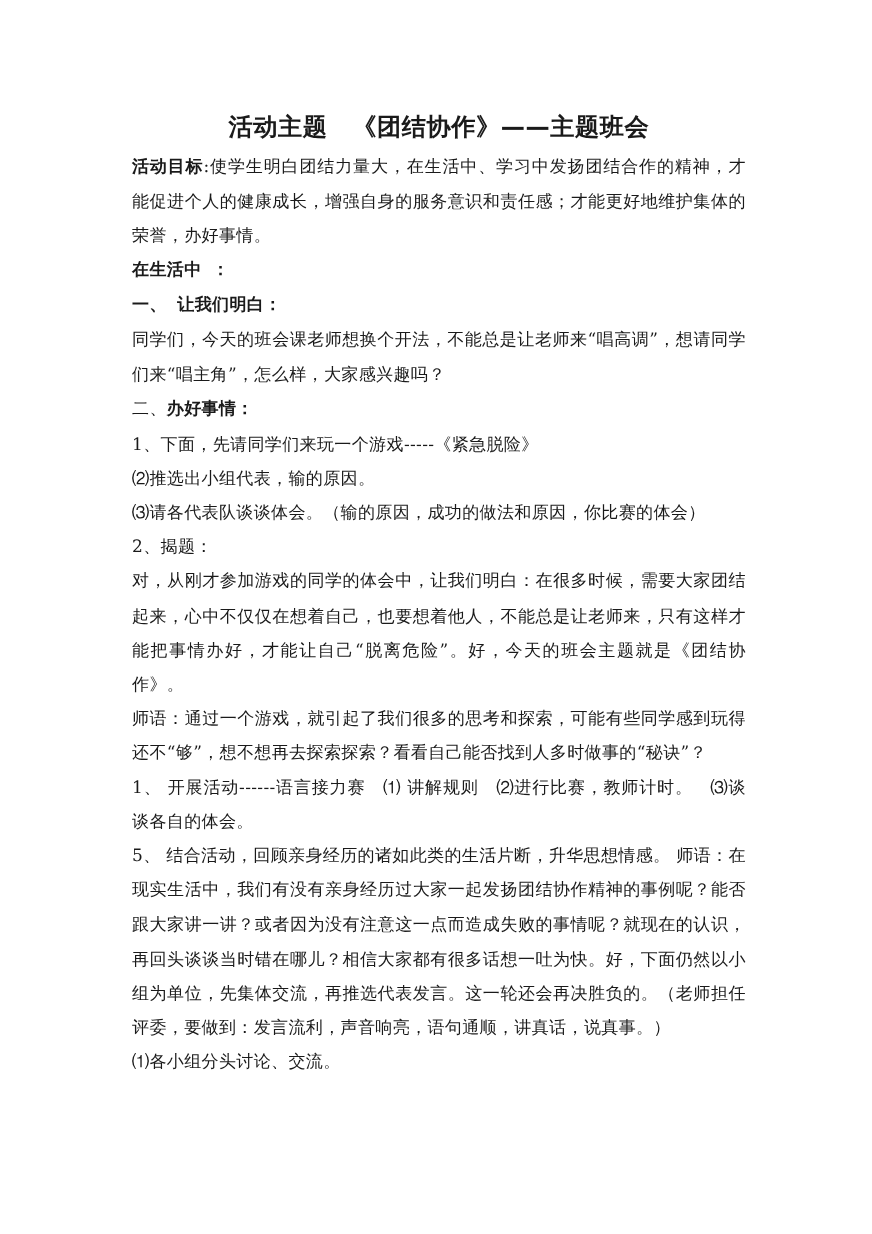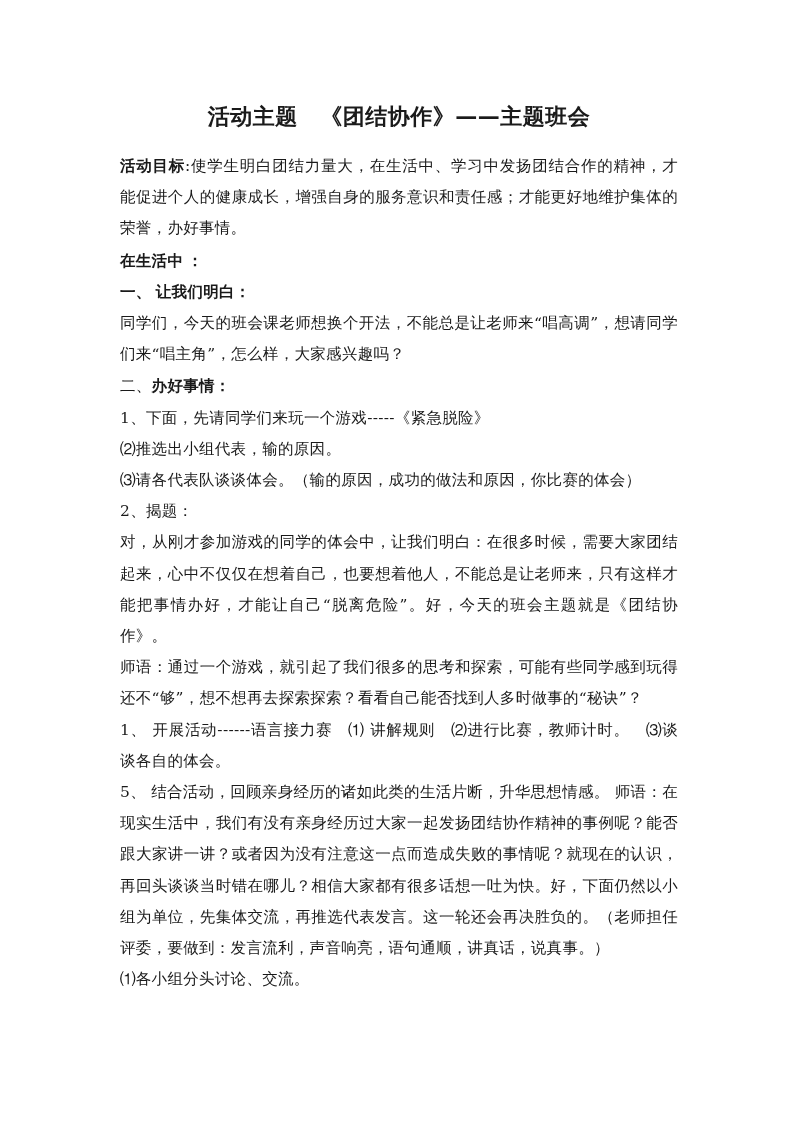--- a/index.html
+++ b/index.html
@@ -1,22 +1,22 @@
 <!DOCTYPE html>
 <html><head>
 <meta charset="utf-8">
 <style>
   html, body { margin: 0; padding: 0; background: #ffffff; }
   body { width: 793px; height: 1122px; position: relative; overflow: hidden;
          font-family: "DejaVu Serif", "Liberation Serif", serif; color: #1a1a1a; }
   .page { position: absolute; left: 120px; top: 100px; width: 558px; }
   .title { text-align: center; font-family: "DejaVu Sans", "Liberation Sans", sans-serif;
-           font-weight: bold; font-size: 22px; line-height: 34px; margin: 0 0 16px 0; letter-spacing: 0.5px; }
+           font-weight: bold; font-size: 22px; line-height: 34px; margin: 0 0 2px 0; letter-spacing: 0.5px; }
   p { margin: 0; font-size: 15.5px; line-height: 31.2px; text-align: justify; letter-spacing: 0.3px; }
-  .b { font-family: Liberation Serif, serif; font-weight: bold; }
+  .b { font-family: Liberation Mono, monospace; font-weight: bold; }
 </style>
 </head>
 <body>
 
 <div class="page">
   <div class="title">活动主题　《团结协作》——主题班会</div>
 
   <p><span class="b">活动目标</span><span>:使学生明白团结力量大，在生活中、学习中发扬团结合作的精神，才能促进个人的健康成长，增强自身的服务意识和责任感；才能更好地维护集体的荣誉，办好事情。</span></p>
 
   <p class="b">在生活中 ：</p>

